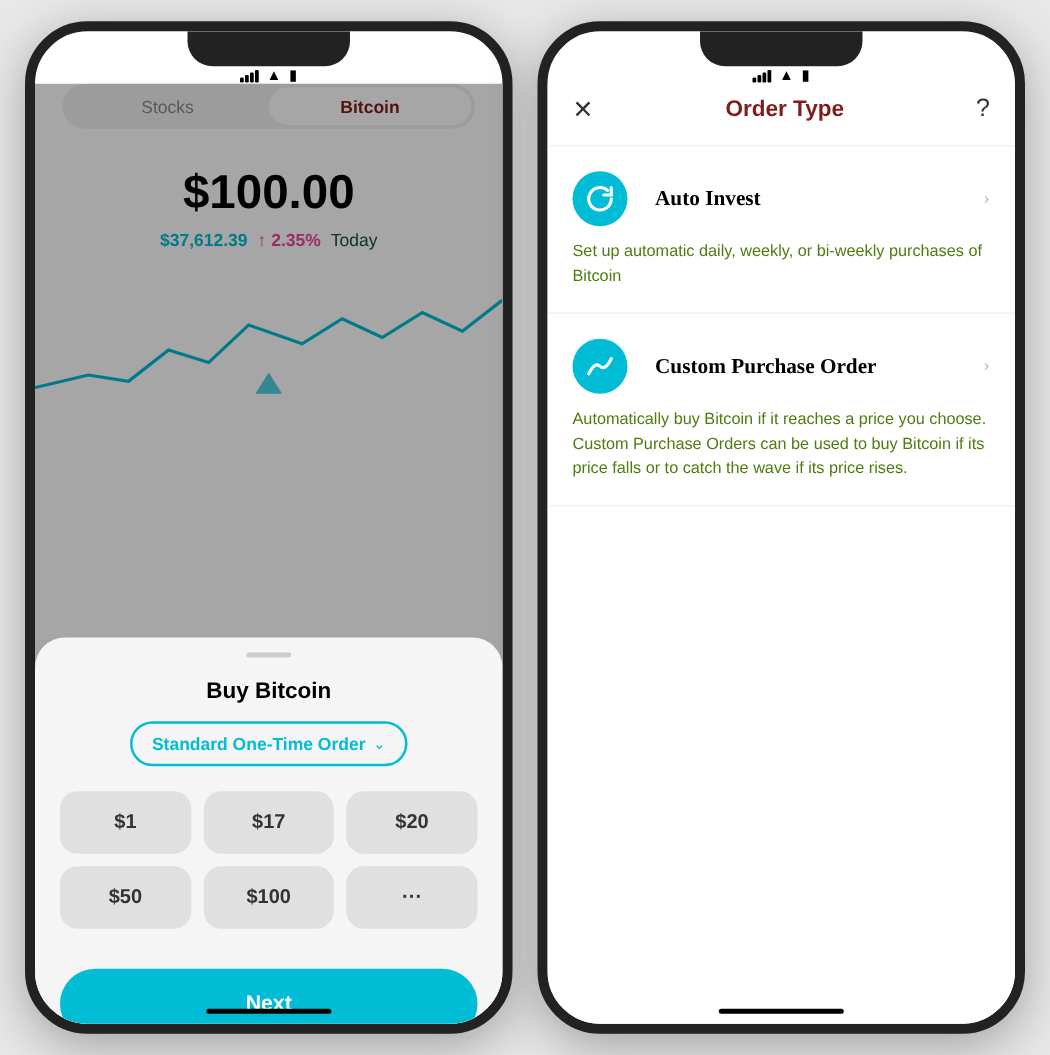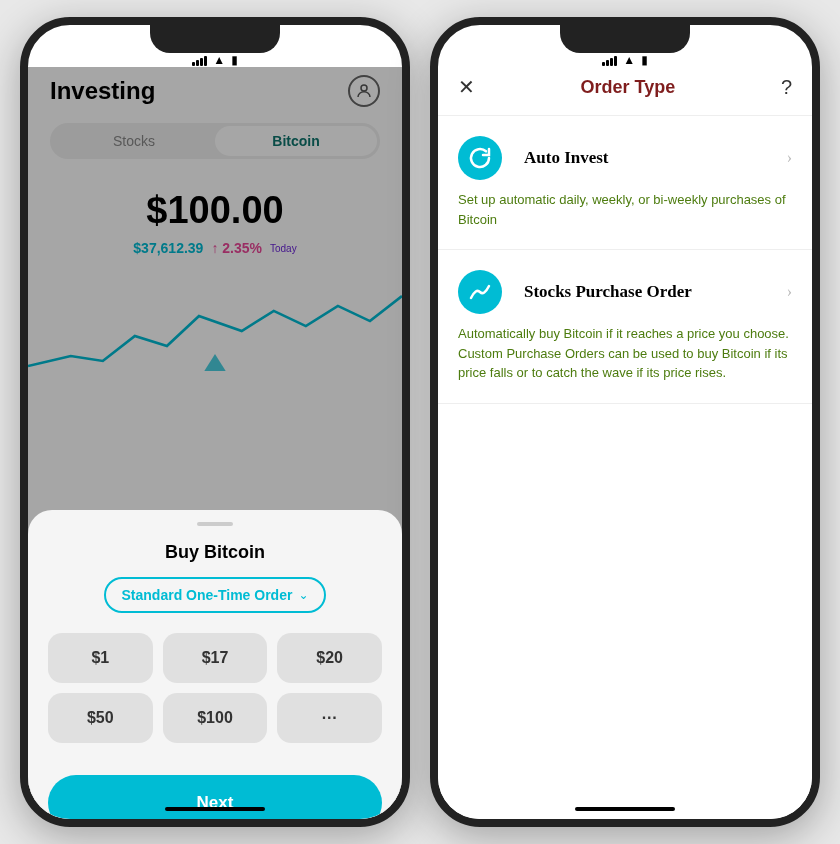--- a/index.html
+++ b/index.html
@@ -116,21 +116,21 @@
     .tab-item {
       flex: 1;
       text-align: center;
       padding: 7px 0;
       border-radius: 16px;
       font-size: 14px;
       font-weight: 500;
     }
     .tab-item.active {
       background: #fff;
-      color: #0f766e;
+      color: #7f1d1d;
       font-weight: 600;
     }
     .tab-item.inactive {
       color: #888;
     }
 
     .price-section {
       text-align: center;
       padding: 10px 0;
     }
@@ -141,21 +141,21 @@
     }
     .price-sub {
       display: flex;
       justify-content: center;
       align-items: center;
       gap: 8px;
       margin-top: 8px;
     }
     .btc-price { color: #00bcd4; font-size: 14px; font-weight: 600; }
     .price-change { color: #ec4899; font-size: 14px; font-weight: 600; }
-    .price-period { color: #6d28d9; font-size: 10px; }
+    .price-period { color: #14532d; font-size: 14px; }
 
     
     .dim-overlay {
       position: absolute;
       top: 0;
       left: 0;
       right: 0;
       bottom: 0;
       background: rgba(0,0,0,0.35);
       z-index: 2;
@@ -347,29 +347,20 @@
         <span style="height:10px"></span>
       </div>
       <span style="font-size:12px; margin: 0 2px;">▲</span>
       <span style="font-size:12px;">▮</span>
     </div>
   </div>
 
   <div class="screen-content">
     <div class="top-section">
 
-      <div class="app-title-row">
-        <span class="app-title">Investing</span>
-        <div class="avatar-icon">
-          <svg width="18" height="18" viewBox="0 0 24 24" fill="none" stroke="#555" stroke-width="2">
-            <circle cx="12" cy="8" r="4"></circle>
-            <path d="M4 20c0-4 3.6-7 8-7s8 3 8 7"></path>
-          </svg>
-        </div>
-      </div>
 
       <div class="tabs-row">
         <div class="tab-item inactive">Stocks</div>
         <div class="tab-item active">Bitcoin</div>
       </div>
 
       <div class="price-section">
         <div class="main-price">$100.00</div>
         <div class="price-sub">
           <span class="btc-price">$37,612.39</span>
@@ -453,21 +444,21 @@
       <div class="option-desc">Set up automatic daily, weekly, or bi-weekly purchases of Bitcoin</div>
     </div>
 
     <div class="order-option">
       <div class="order-option-row">
         <div class="option-icon" style="background: #00bcd4;">
           <svg width="24" height="24" viewBox="0 0 24 24" fill="none" stroke="#fff" stroke-width="2.5" stroke-linecap="round">
             <path d="M3 18 Q8 8 12 12 Q16 16 21 6"></path>
           </svg>
         </div>
-        <span class="option-label">Stocks Purchase Order</span>
+        <span class="option-label">Custom Purchase Order</span>
         <span class="option-chevron">›</span>
       </div>
       <div class="option-desc">Automatically buy Bitcoin if it reaches a price you choose. Custom Purchase Orders can be used to buy Bitcoin if its price falls or to catch the wave if its price rises.</div>
     </div>
   </div>
 
   <div class="home-indicator"></div>
 </div>
 
 </body></html>

